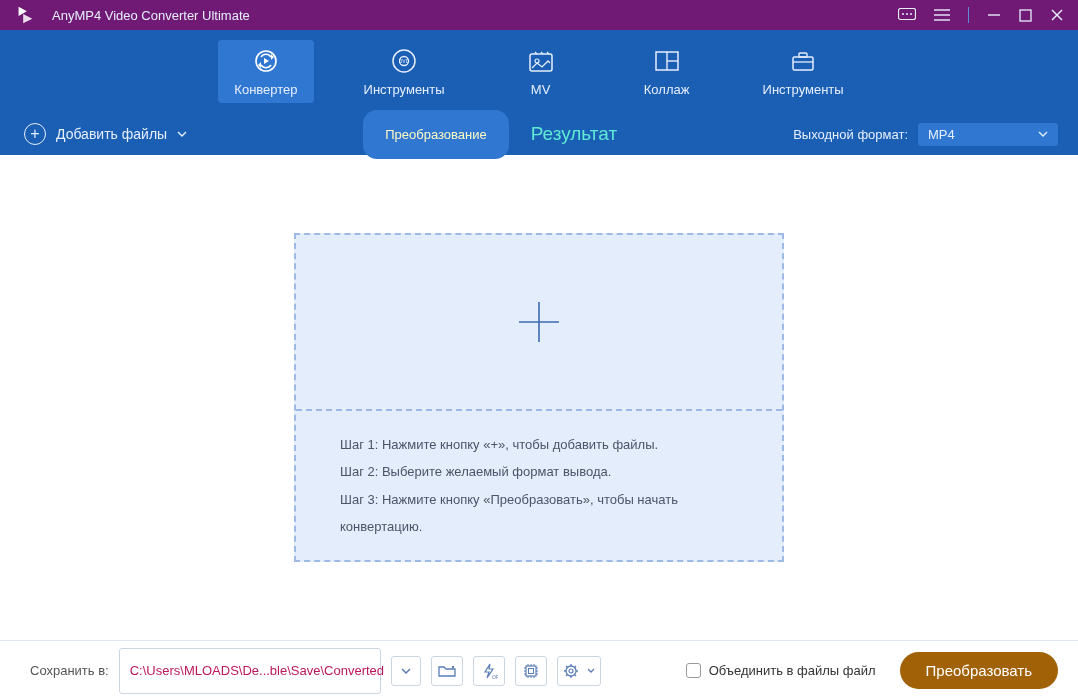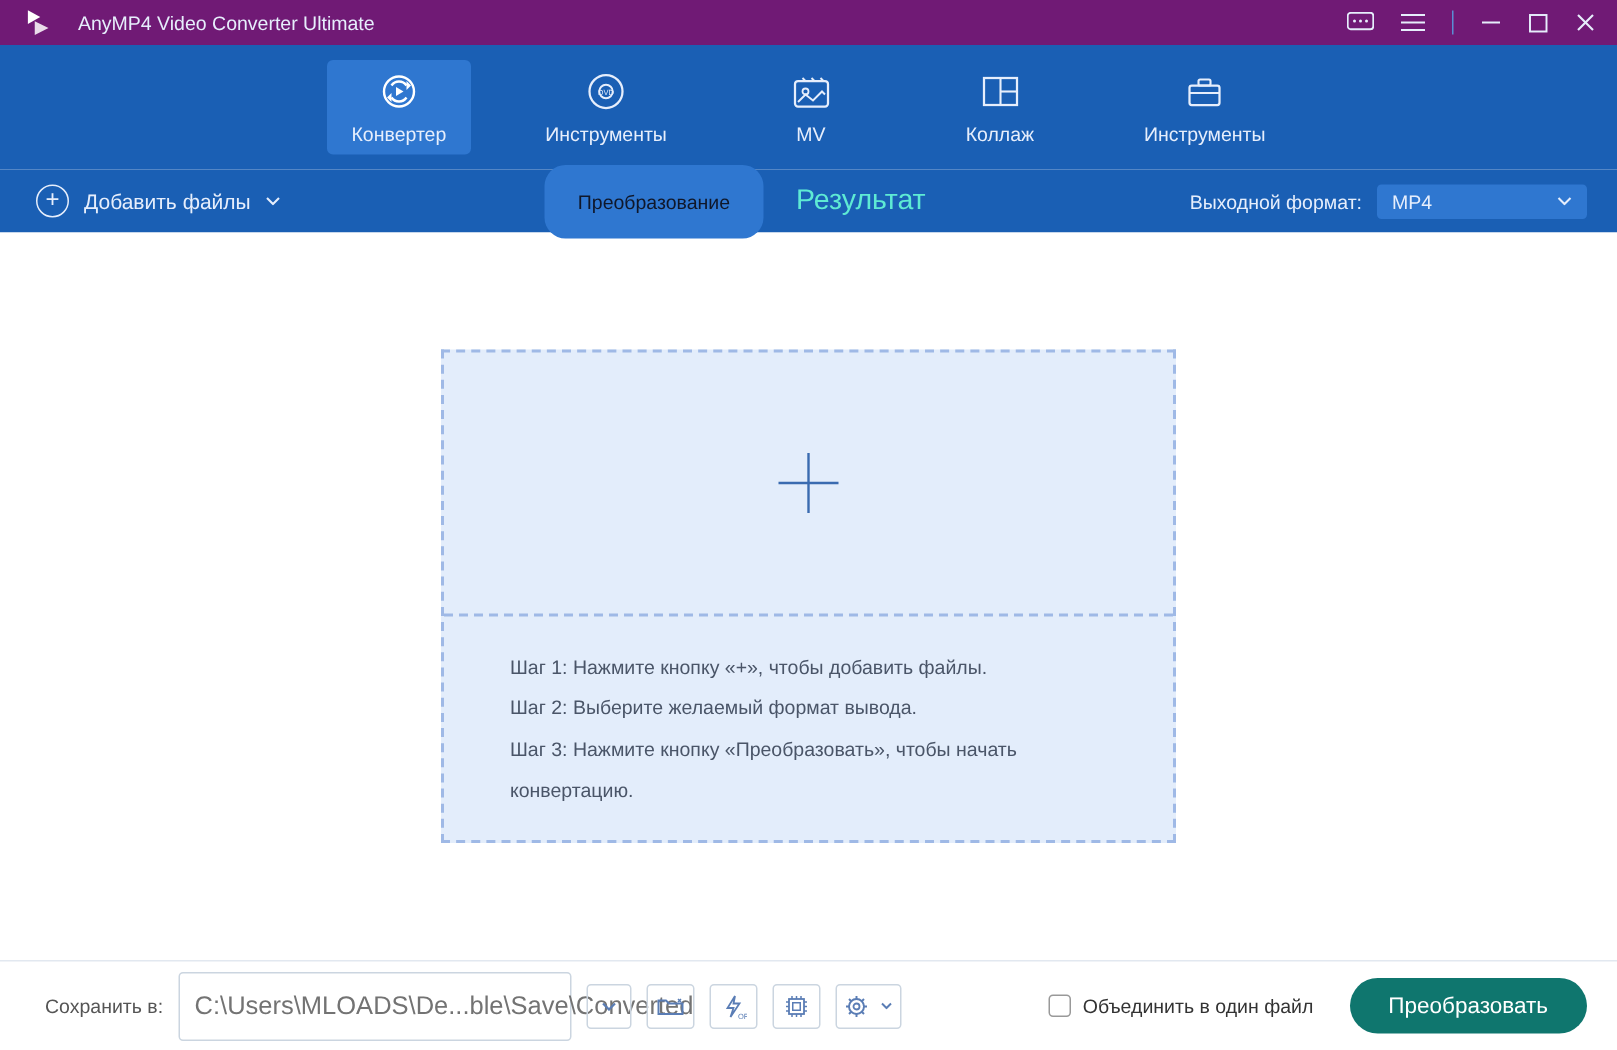--- a/index.html
+++ b/index.html
@@ -17,42 +17,42 @@
 .navtab { color: #e6eefc; display: flex; flex-direction: column; align-items: center; gap: 8px; padding: 8px 16px 6px; border-radius: 4px; cursor: pointer; min-width: 92px; }
 .navtab.active { background: #2f77d0; }
 .navtab .icon { height: 26px; display: flex; align-items: center; justify-content: center; }
 .navtab .lbl { font-size: 13px; }
 
 
 .toolbar { height: 42px; background: #1a5fb4; display: flex; align-items: center; padding: 0 20px 0 24px; color: #e6eefc; }
 .addfiles { display: flex; align-items: center; gap: 10px; cursor: pointer; font-size: 14px; }
 .plus-circle { width: 22px; height: 22px; border: 1.5px solid #e6eefc; border-radius: 50%; display: flex; align-items: center; justify-content: center; font-size: 16px; line-height: 1; }
 .toolbar-center { margin-left: auto; margin-right: auto; display: flex; gap: 22px; align-items: center; }
-.pill { background: #2f77d0; color: #0f172a; padding: 17px 22px; border-radius: 14px; font-size: 13px; cursor: pointer; }
+.pill { background: #2f77d0; color: #fef9c3; padding: 17px 22px; border-radius: 14px; font-size: 13px; cursor: pointer; }
 .tab-link { color: #5eead4; font-size: 19px; cursor: pointer; }
 .outfmt { display: flex; align-items: center; gap: 10px; font-size: 13px; }
 .outfmt .dropdown { background: #2f77d0; padding: 4px 10px; border-radius: 3px; width: 140px; display: flex; justify-content: space-between; align-items: center; cursor: pointer; }
 
 
 .main { height: 485px; background: #fff; display: flex; align-items: center; justify-content: center; }
 .dropzone { width: 490px; border: 2px dashed #9fb9e6; background: #e3edfb; }
 .drop-top { height: 176px; display: flex; align-items: center; justify-content: center; border-bottom: 2px dashed #9fb9e6; cursor: pointer; }
 .drop-bottom { padding: 20px 24px; }
 .drop-bottom p { font-size: 13px; color: #4a5568; line-height: 2.1; margin-left: 20px; }
 
 
 .bottombar { height: 60px; border-top: 1px solid #e2e8f0; display: flex; align-items: center; padding: 0 20px 0 30px; gap: 10px; font-size: 13px; color: #333; background:#fff; }
 .save-label { color: #555; }
-.path-box { border: 1px solid #cbd5e0; border-radius: 3px; height: 46px; width: 262px; display: flex; align-items: center; padding: 0 10px; color: #737373; font-size: 17px; }
+.path-box { border: 1px solid #cbd5e0; border-radius: 3px; height: 46px; width: 262px; display: flex; align-items: center; padding: 0 10px; color: #be185d; font-size: 13px; }
 .path-dd { border: 1px solid #cbd5e0; border-radius: 3px; height: 30px; width: 30px; display:flex; align-items:center; justify-content:center; cursor:pointer; }
 .icon-btn { border: 1px solid #cbd5e0; border-radius: 3px; height: 30px; width: 32px; display: flex; align-items: center; justify-content: center; cursor: pointer; color:#5a7db5; }
 .icon-btn.gear { width: 44px; justify-content: space-between; padding: 0 5px; }
 .merge { display: flex; align-items: center; gap: 8px; margin-left: auto; cursor:pointer; }
 .merge .cb { width: 15px; height: 15px; border: 1.5px solid #999; border-radius: 3px; }
-.convert-btn { background: #0f766e; color: #fff; font-size: 15px; padding: 10px 26px; border-radius: 20px; margin-left: 14px; cursor: pointer; }
+.convert-btn { background: #a16207; color: #fff; font-size: 15px; padding: 10px 26px; border-radius: 20px; margin-left: 14px; cursor: pointer; }
 
 svg { display: block; }
 </style>
 </head>
 <body>
 
 <div class="titlebar">
   <div class="logo">
     <svg width="22" height="22" viewBox="0 0 24 24">
       <path d="M5 3 L14 8 L5 13 Z" fill="#fff"></path>
@@ -247,16 +247,16 @@
           <line x1="11.5" y1="4.5" x2="13" y2="3"></line>
         </g>
       </svg>
     <svg width="8" height="5" viewBox="0 0 8 5">
         <path d="M1 1 L4 4 L7 1" fill="none" stroke="#5a7db5" stroke-width="1.3"></path>
       </svg>
   </div>
 
   <div class="merge">
     <span class="cb"></span>
-    <span>Объединить в один файл</span>
+    <span>Объединить в файлы файл</span>
   </div>
   <div class="convert-btn">Преобразовать</div>
 </div>
 
 </body></html>

